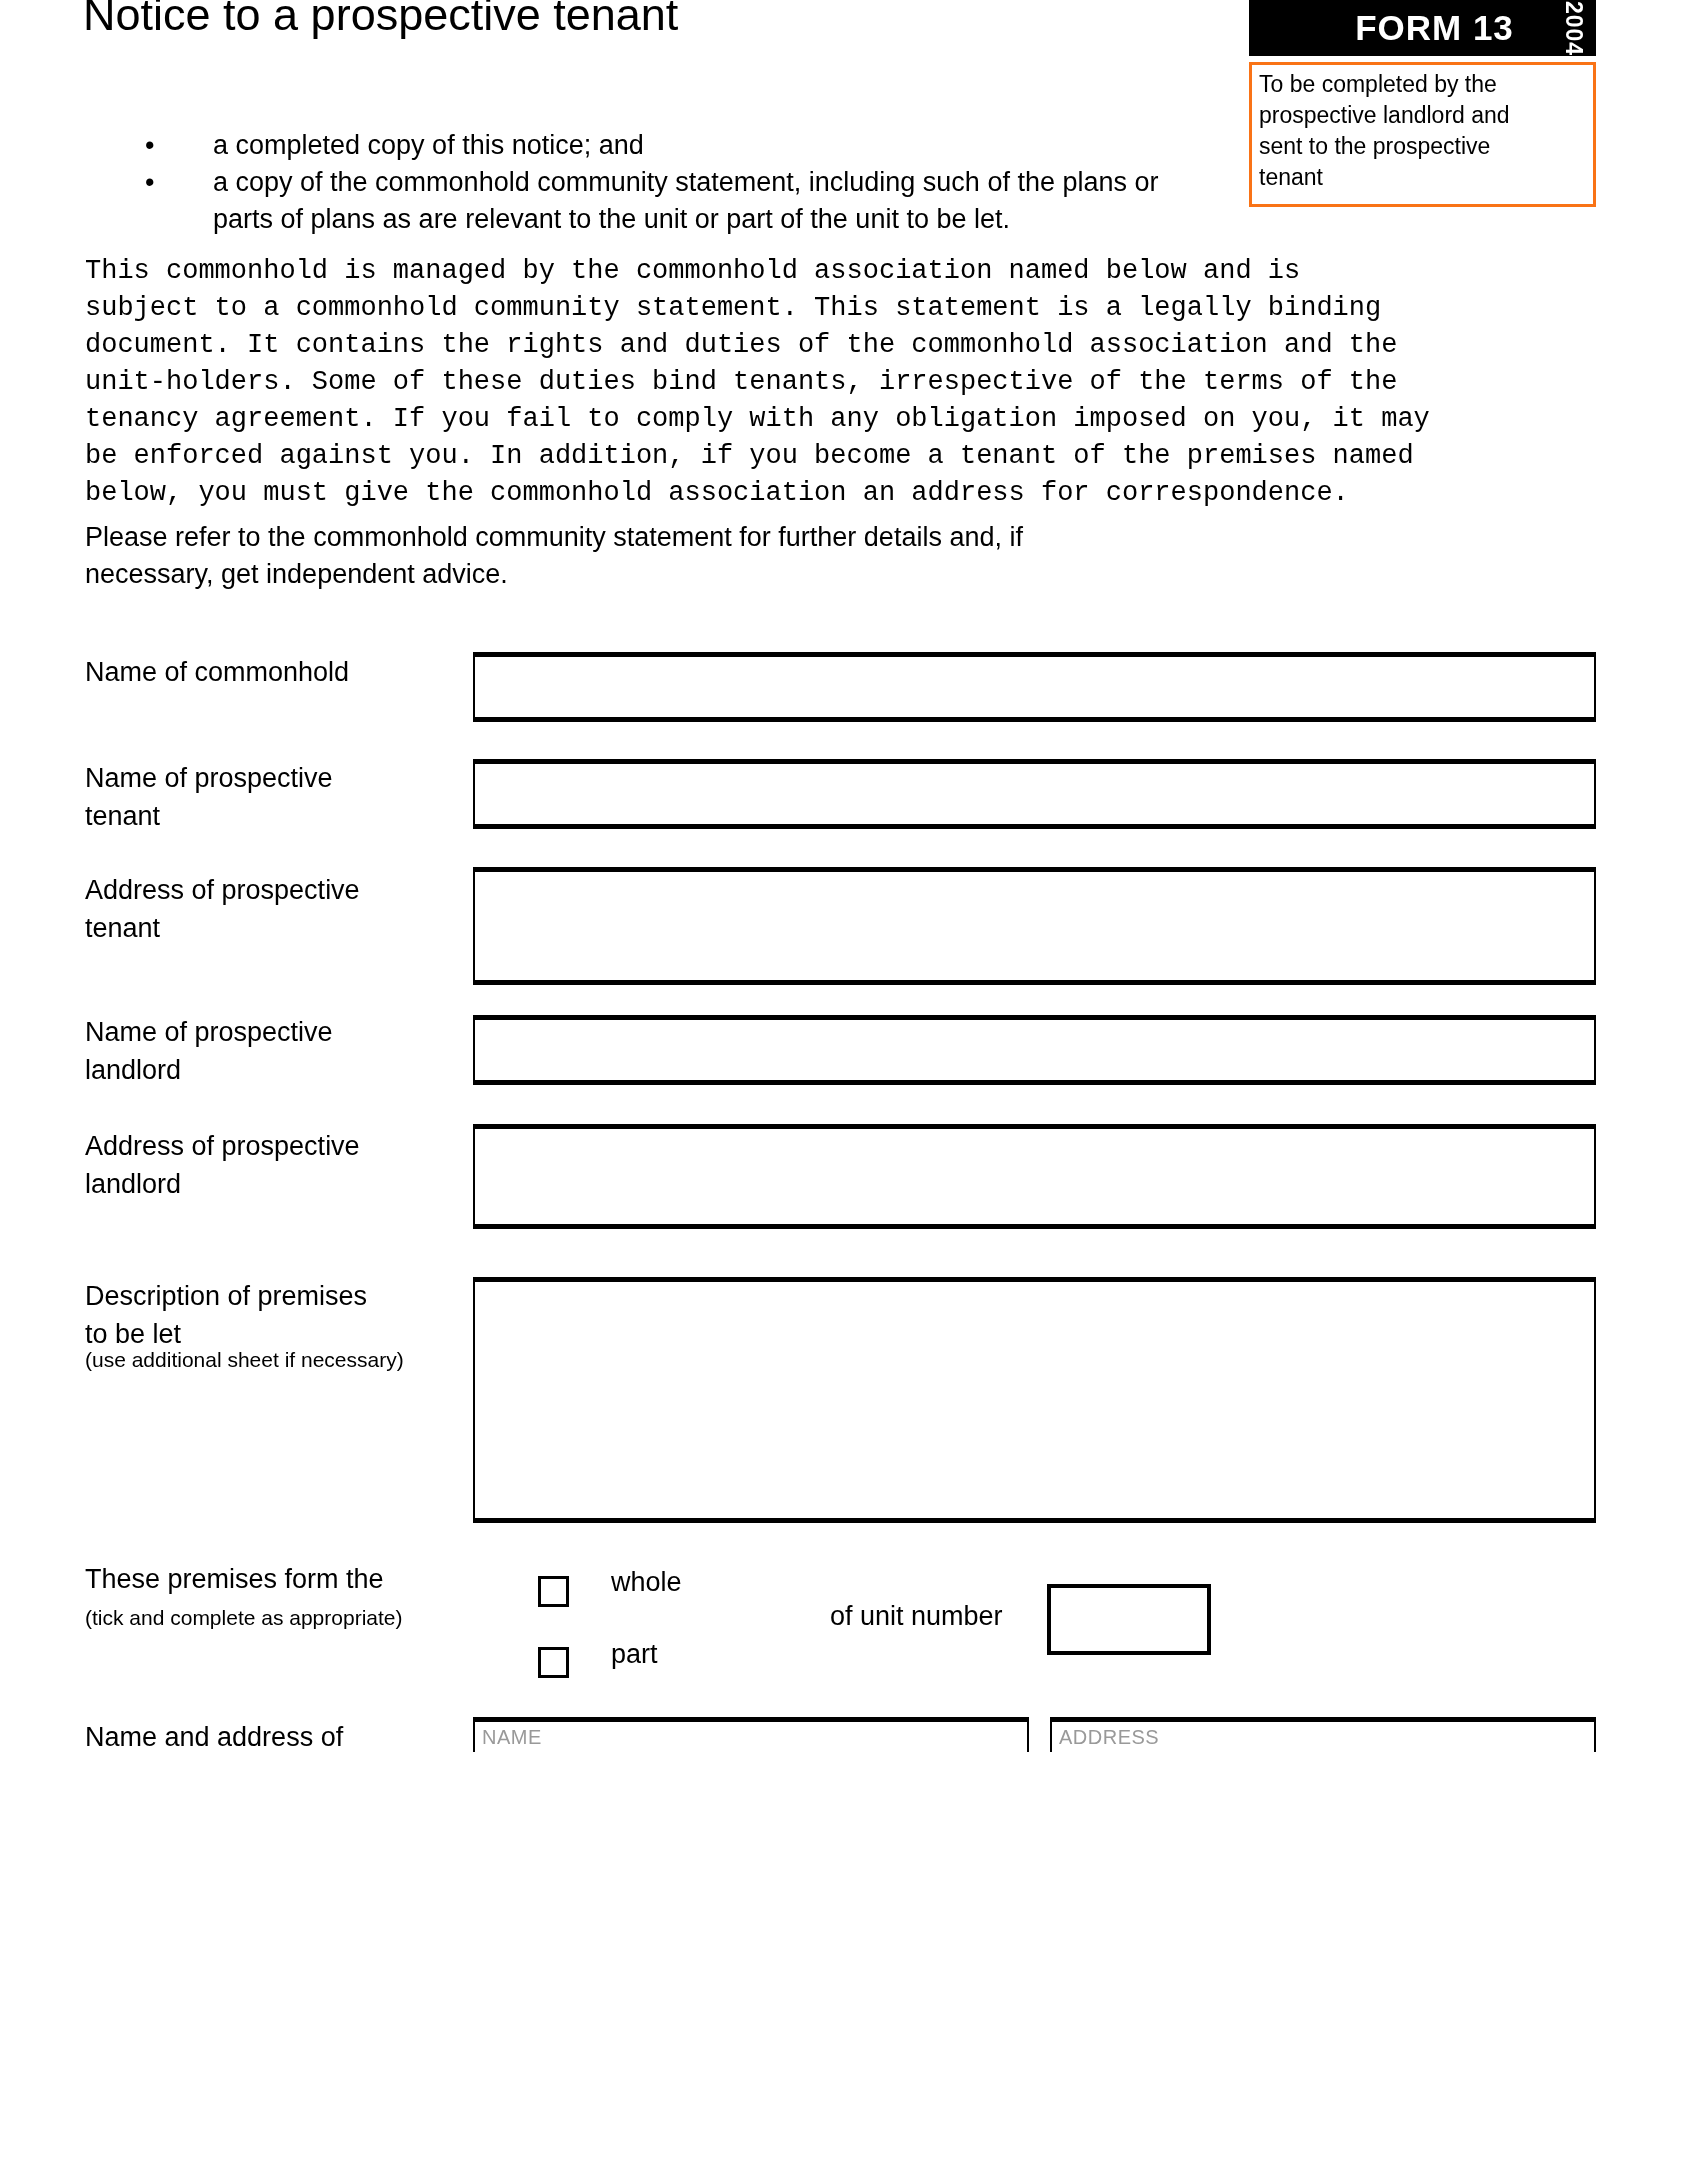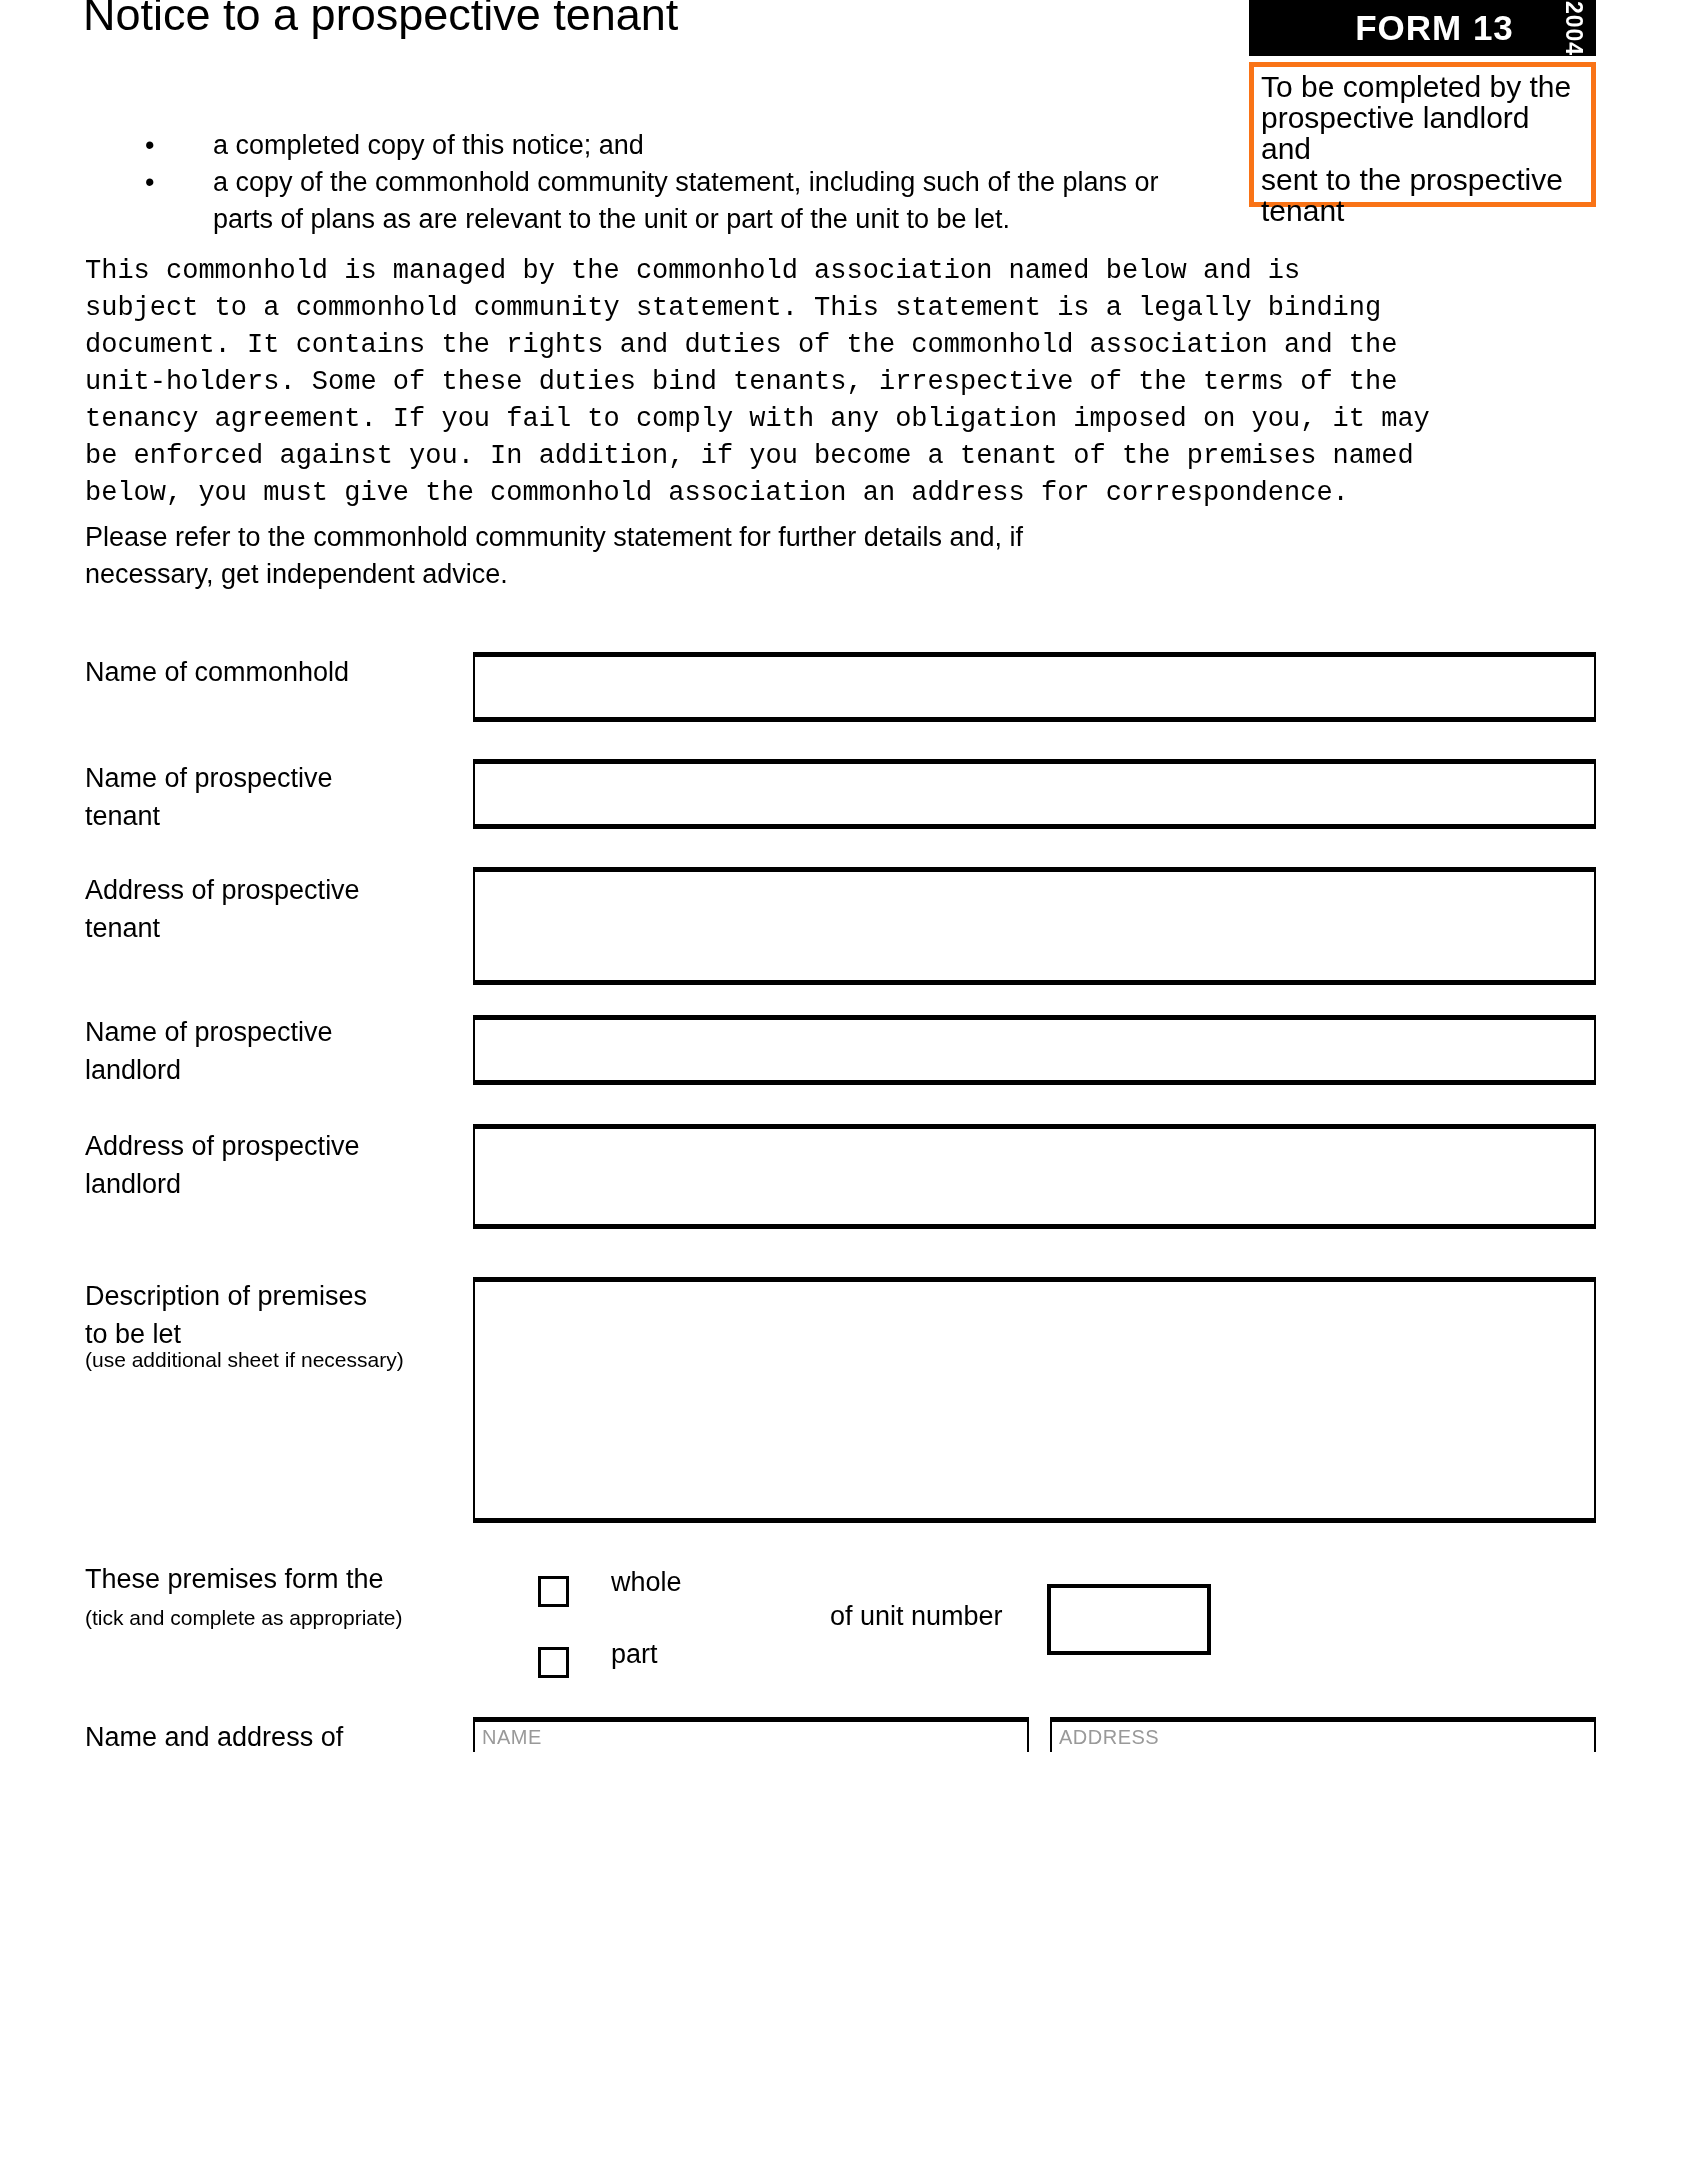--- a/index.html
+++ b/index.html
@@ -60,23 +60,23 @@
     font-weight: 700;
     transform: rotate(90deg);
     letter-spacing: 1px;
   }
   .completion-note {
     position: absolute;
     left: 1249px;
     top: 62px;
     width: 347px;
     height: 145px;
-    border: 5px solid #f97316;
+    border: 3px solid #f97316;
     padding: 4px 7px;
-    font-size: 30px;
+    font-size: 23px;
     line-height: 31px;
     white-space: pre-line;
   }
 
   
   .para {
     position: absolute;
     left: 85px;
     font-size: 27px;
     line-height: 37px;

